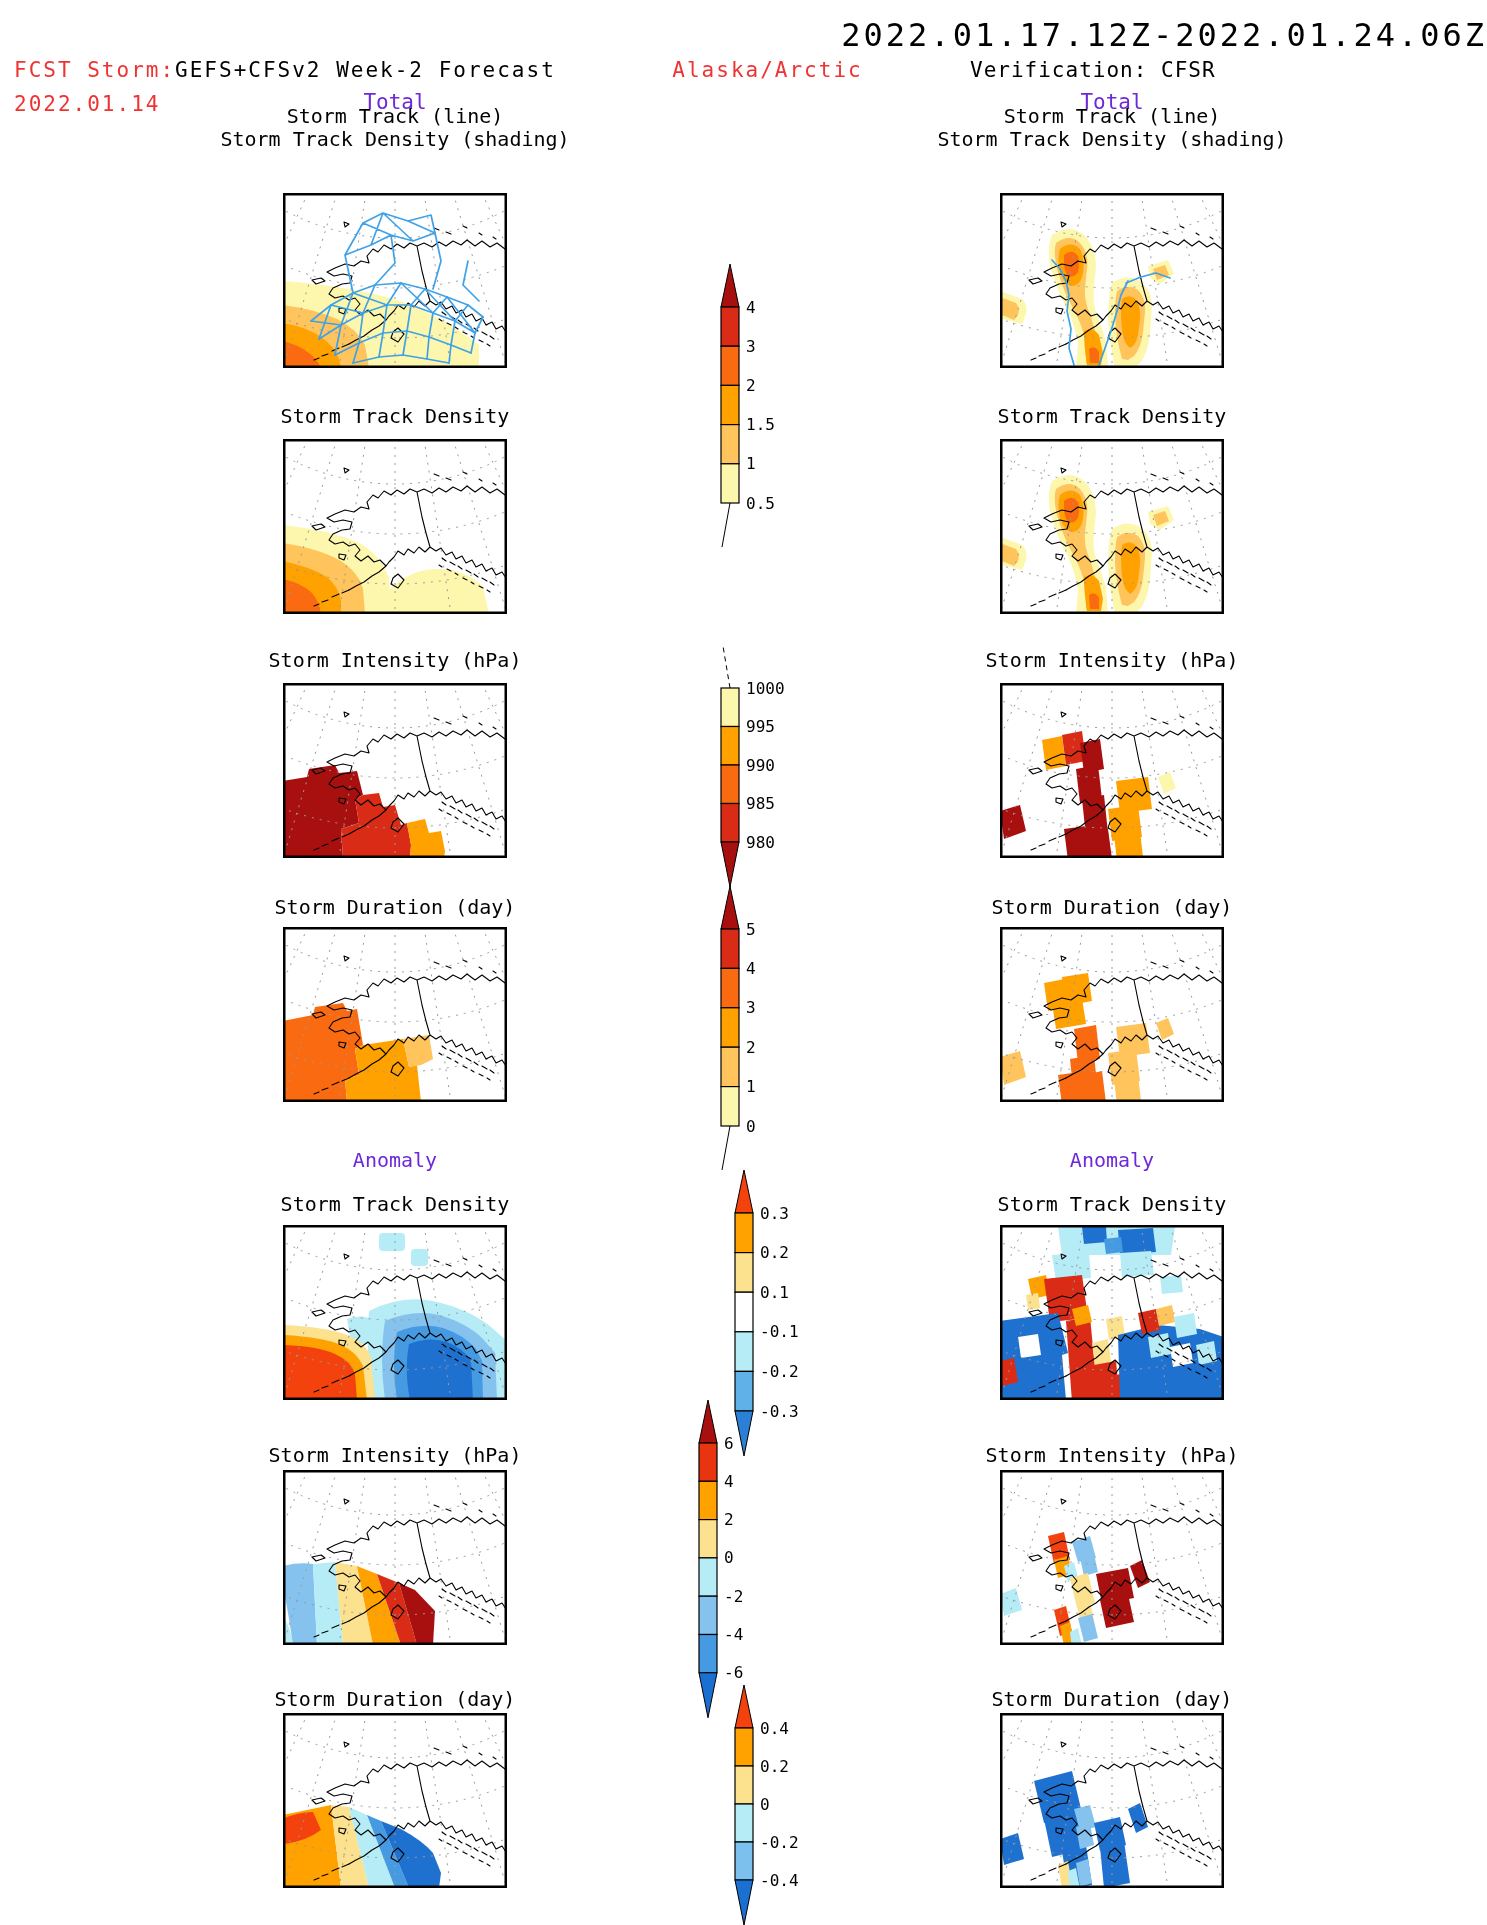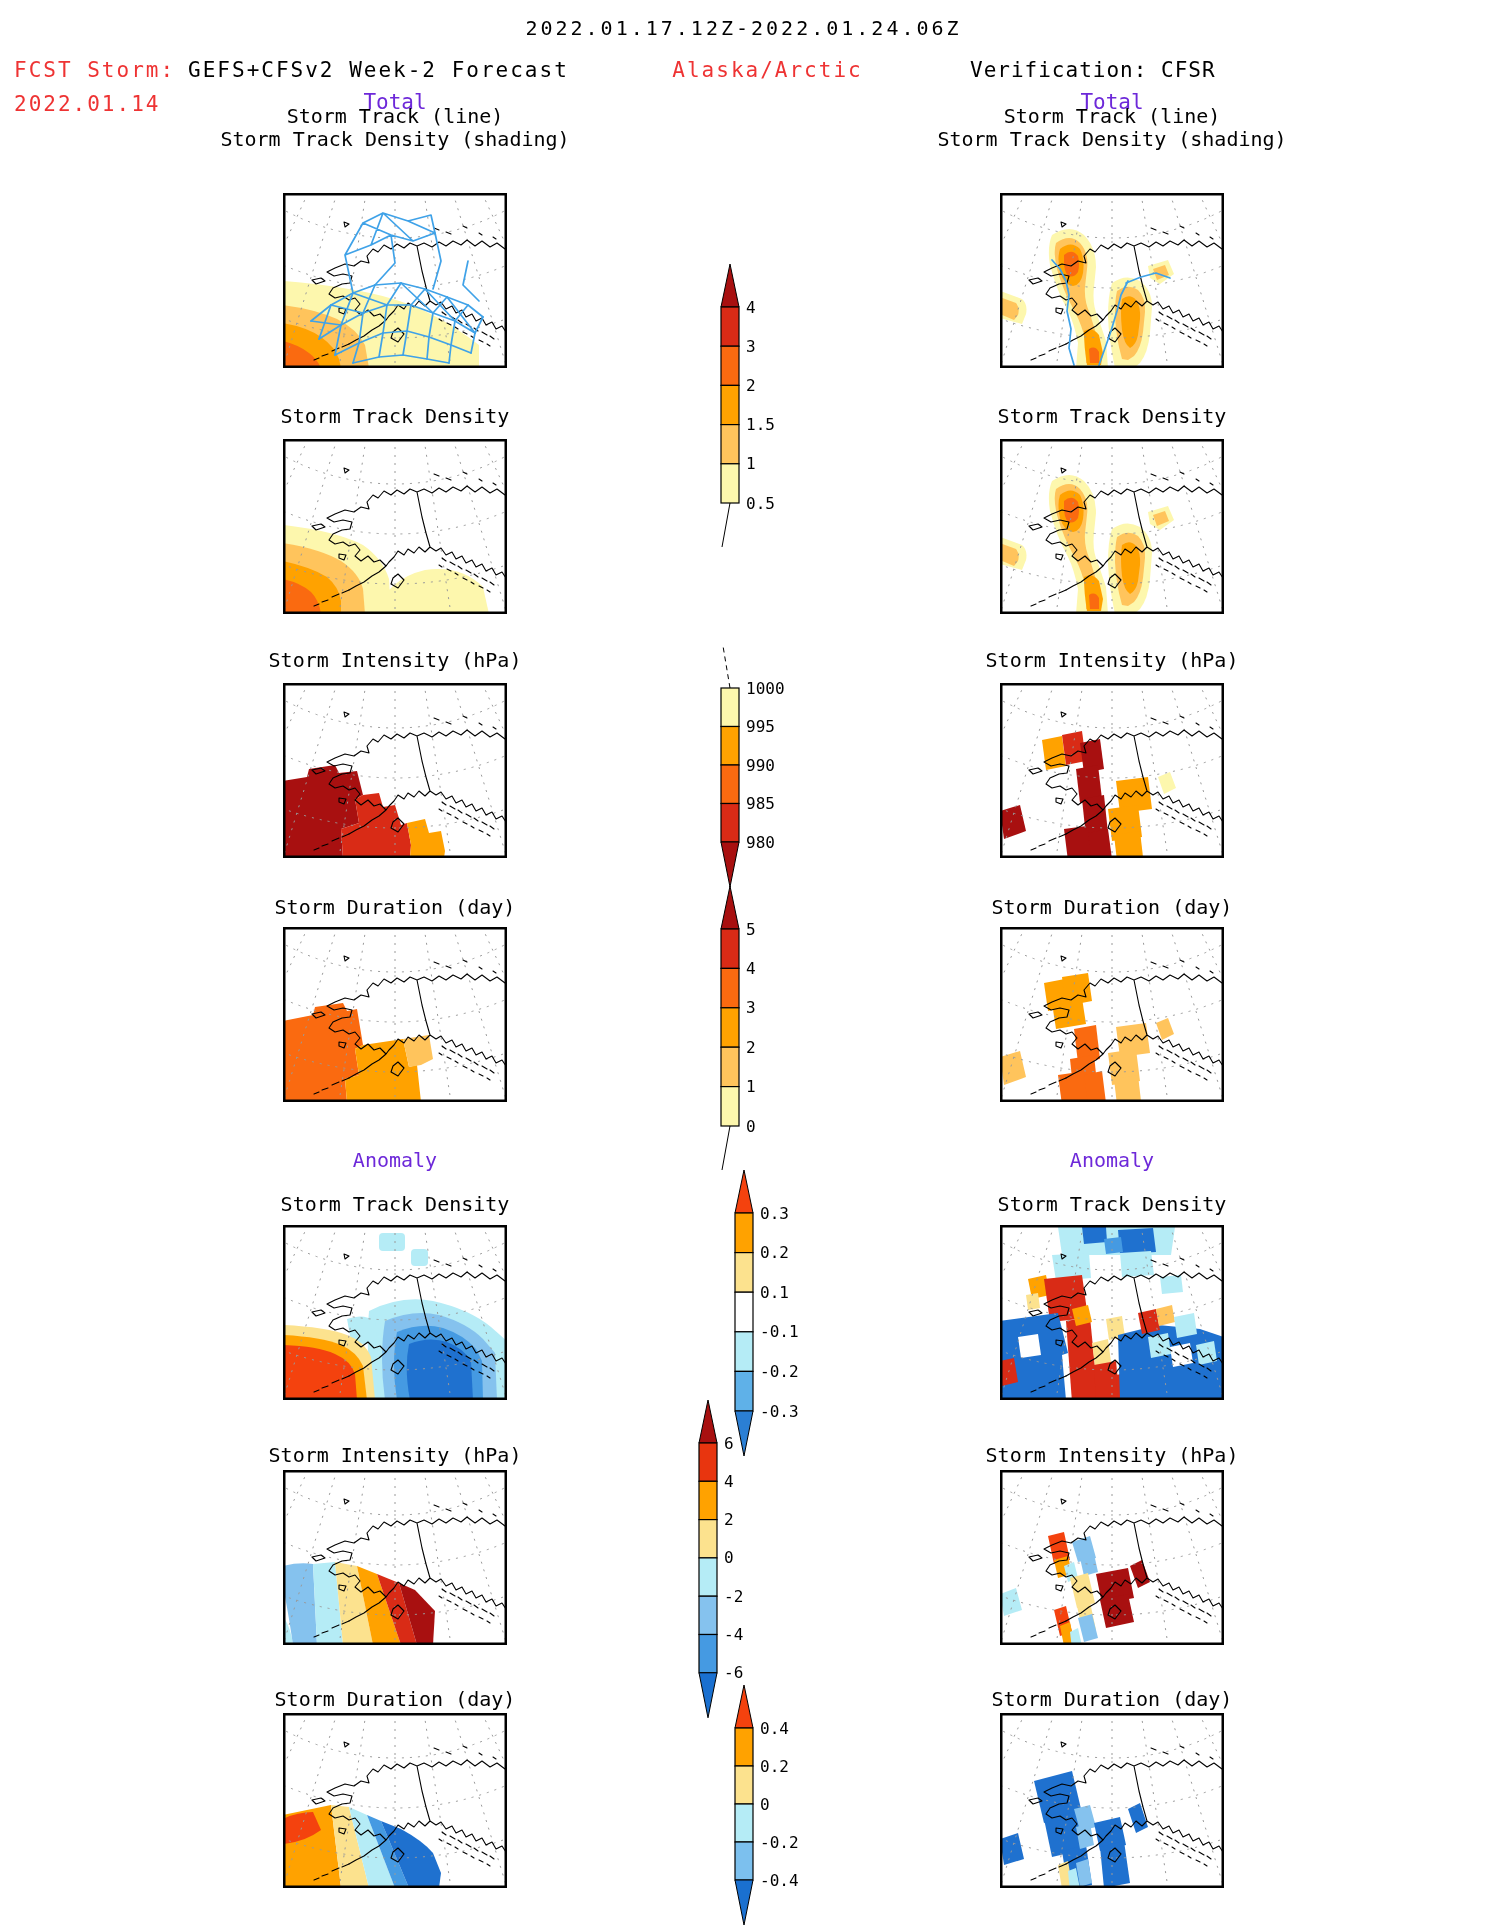--- a/index.html
+++ b/index.html
@@ -1,21 +1,21 @@
 <!DOCTYPE html>
 <html><head>
 <meta charset="utf-8">
 <style>
   html,body{margin:0;padding:0;}
   body{width:1487px;height:1925px;position:relative;background:#fff;overflow:hidden;
        font-family:"DejaVu Sans Mono",monospace;color:#000;}
   .abs{position:absolute;}
-  .hdr-title{top:16px;left:0;width:100%;text-align:center;font-size:20px;letter-spacing:3px;white-space:nowrap;}
+  .hdr-title{top:16px;left:0;width:100%;text-align:right;font-size:32px;letter-spacing:3px;white-space:nowrap;}
   .hdr-line2{top:58px;left:14px;font-size:21px;letter-spacing:2px;white-space:nowrap;}
-  .hdr-model{color:#000;margin-left:13px;}
+  .hdr-model{color:#000;margin-left:0;}
   .hdr-region{top:58px;left:0;width:100%;text-align:center;font-size:21px;letter-spacing:2px;padding-left:24px;}
   .hdr-verif{top:58px;left:970px;width:224px;text-align:left;font-size:21px;letter-spacing:1px;white-space:nowrap;}
   .hdr-date{top:92px;left:14px;font-size:21px;letter-spacing:2px;}
   .total-l{top:90px;left:283px;width:224px;text-align:center;font-size:21px;}
   .total-r{top:90px;left:1000px;width:224px;text-align:center;font-size:21px;}
   .red{color:#ee3333;}
   .blue{color:#6d28d9;}
   .ptitle{width:400px;text-align:center;font-size:20px;white-space:nowrap;}
   .tl{left:195px;} .tr{left:912px;}
   .map{position:absolute;display:block;}

